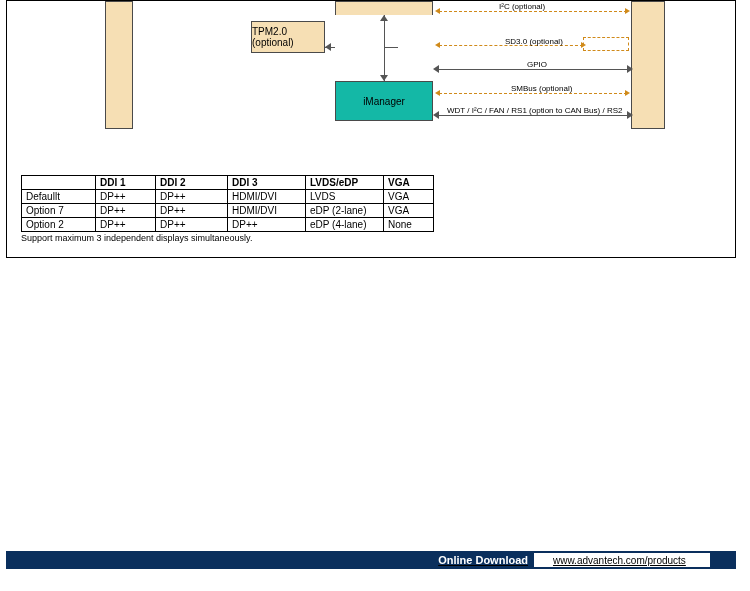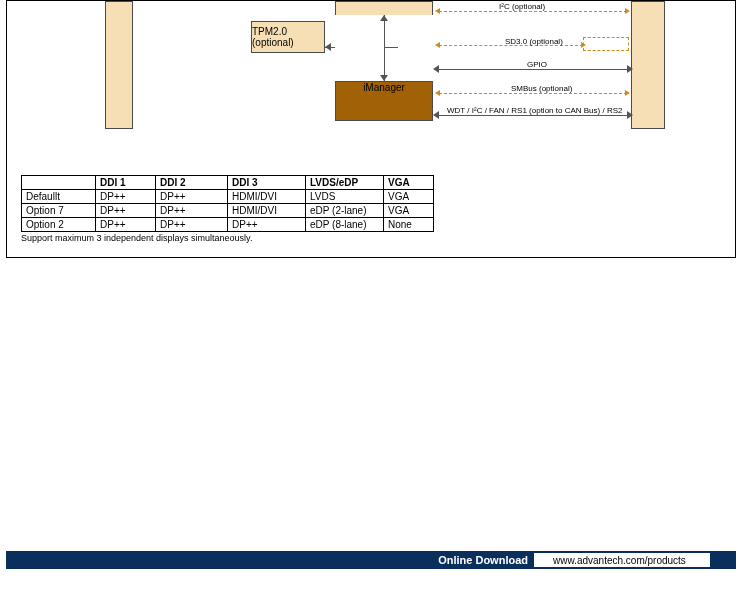--- a/index.html
+++ b/index.html
@@ -8,21 +8,21 @@
   .outer { border: 1px solid #000; position: relative; width: 730px; margin: 0 0 0 6px; height: 258px; }
 
   
   .diagram { position: relative; width: 100%; height: 130px; }
 
   .block { position: absolute; background: #f6dfb4; border: 1px solid #4a4a4a; display: flex; align-items: center; justify-content: center; font-size: 10px; }
   .block.left { left: 98px; top: 0; width: 28px; height: 128px; }
   .block.tpm  { left: 244px; top: 20px; width: 74px; height: 32px; }
 
   .block-top { position:absolute; left:328px; top:0; width:98px; height:14px; background:#f6dfb4; border:1px solid #4a4a4a; border-bottom:none;}
-  .imanager { position:absolute; left:328px; top:80px; width:98px; height:40px; background:#a16207; border:1px solid #4a4a4a; display:flex; align-items:flex-start; justify-content:center; font-size:10px;}
+  .imanager { position:absolute; left:328px; top:80px; width:98px; height:40px; background:#14b8a6; border:1px solid #4a4a4a; display:flex; align-items:center; justify-content:center; font-size:10px;}
   .bigright { position:absolute; left:624px; top:0; width:34px; height:128px; background:#f6dfb4; border:1px solid #4a4a4a;}
 
   .hline { position:absolute; height:1px; background:#555; }
   .vline { position:absolute; width:1px; background:#555; }
   .arrowL, .arrowR { position:absolute; width:0; height:0; border-style:solid; }
   .arrowL { border-width:4px 6px 4px 0; border-color:transparent #555 transparent transparent; }
   .arrowR { border-width:4px 0 4px 6px; border-color:transparent transparent transparent #555; }
   .arrowU { position:absolute; width:0;height:0;border-style:solid;border-width:0 4px 6px 4px;border-color:transparent transparent #555 transparent;}
   .arrowD { position:absolute; width:0;height:0;border-style:solid;border-width:6px 4px 0 4px;border-color:#555 transparent transparent transparent;}
 
@@ -39,21 +39,21 @@
   .cfg .hdr td { font-weight:bold; }
   .cfg td:nth-child(1){width:74px;}
   .cfg td:nth-child(2){width:60px;}
   .cfg td:nth-child(3){width:72px;}
   .cfg td:nth-child(4){width:78px;}
   .cfg td:nth-child(5){width:78px;}
   .cfg td:nth-child(6){width:50px;}
 
   .footnote { position:absolute; left:14px; top:232px; font-size:9px; }
 
-  .footerbar { position:absolute; left:6px; top:551px; width:730px; height:18px; background:#0a2f5d; display:flex; align-items:center; }
+  .footerbar { position:absolute; left:6px; top:551px; width:730px; height:18px; background:#0a2f5d; display:flex; align-items:center;text-decoration:underline; }
   .dl-label { color:#fff; font-weight:bold; font-size:11px; margin-left:auto; padding-right:6px; font-family:"Arial Black",Arial,sans-serif;}
   .dl-url { background:#fff; color:#000; font-size:10px; padding:2px 19px; height:14px; line-height:12px; width:176px;}
   .dl-tail { width:26px; height:18px; background:#0a2f5d; }
 </style>
 </head>
 <body>
 
 <div class="outer">
 
   <div class="diagram">
@@ -132,21 +132,21 @@
       <td>DP++</td>
       <td>HDMI/DVI</td>
       <td>eDP (2-lane)</td>
       <td>VGA</td>
     </tr>
     <tr>
       <td>Option 2</td>
       <td>DP++</td>
       <td>DP++</td>
       <td>DP++</td>
-      <td>eDP (8-lane)</td>
+      <td>eDP (4-lane)</td>
       <td>None</td>
     </tr>
   </tbody>
     </table>
 
   <div class="footnote">Support maximum 3 independent displays simultaneously.</div>
 </div>
 
 <div class="footerbar">
   <span class="dl-label">Online Download</span>

